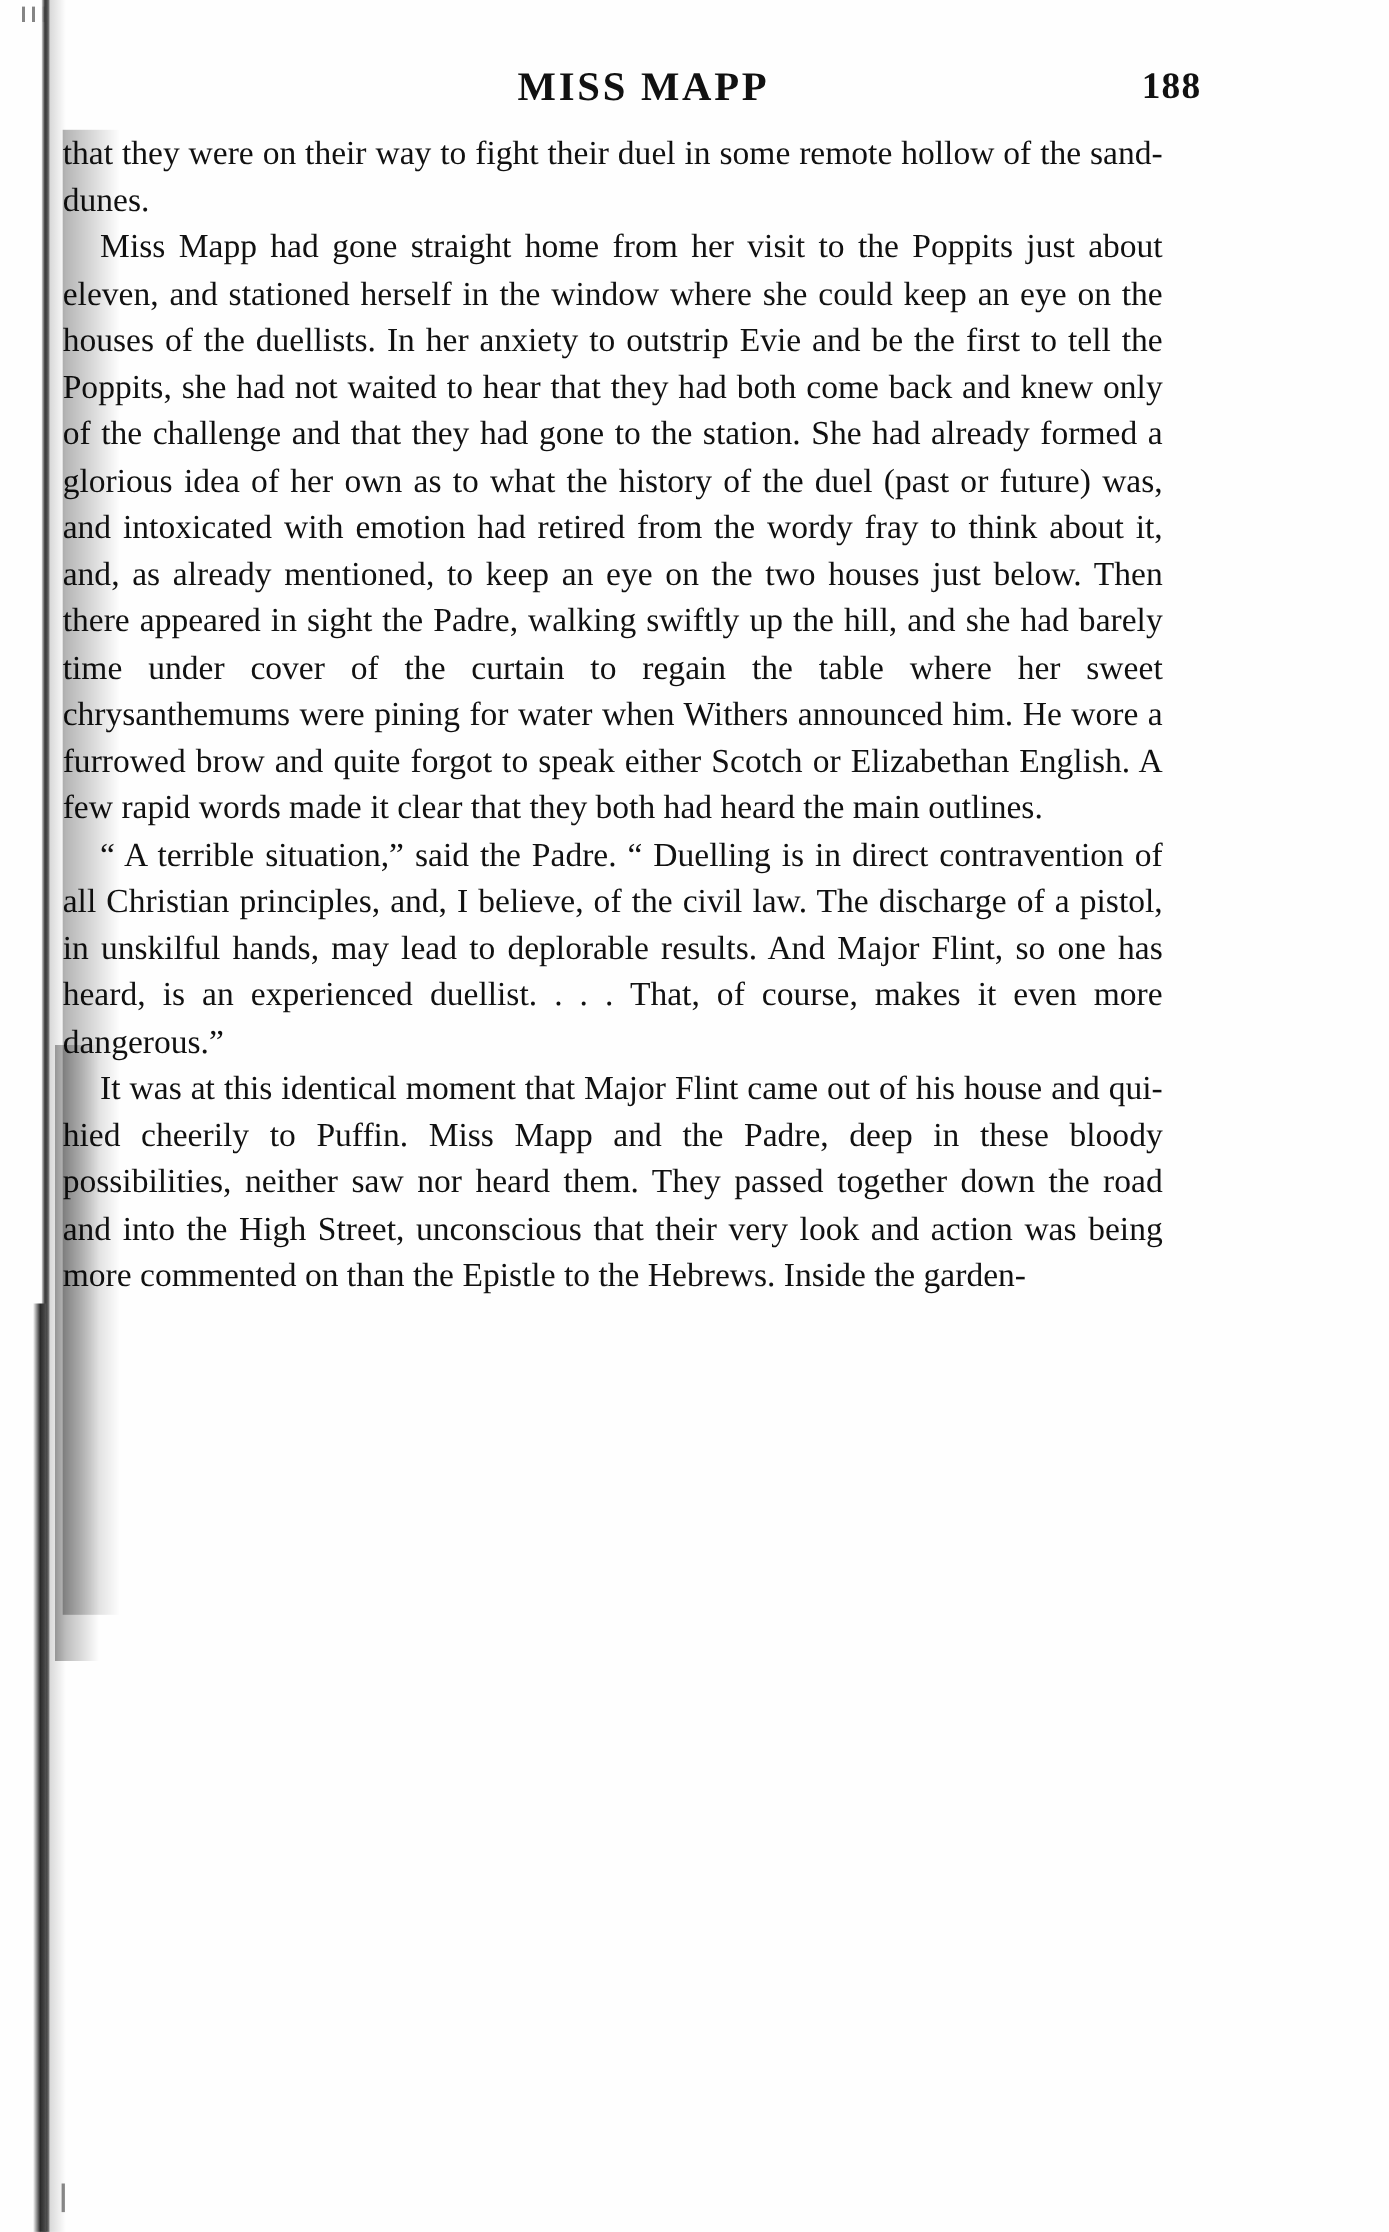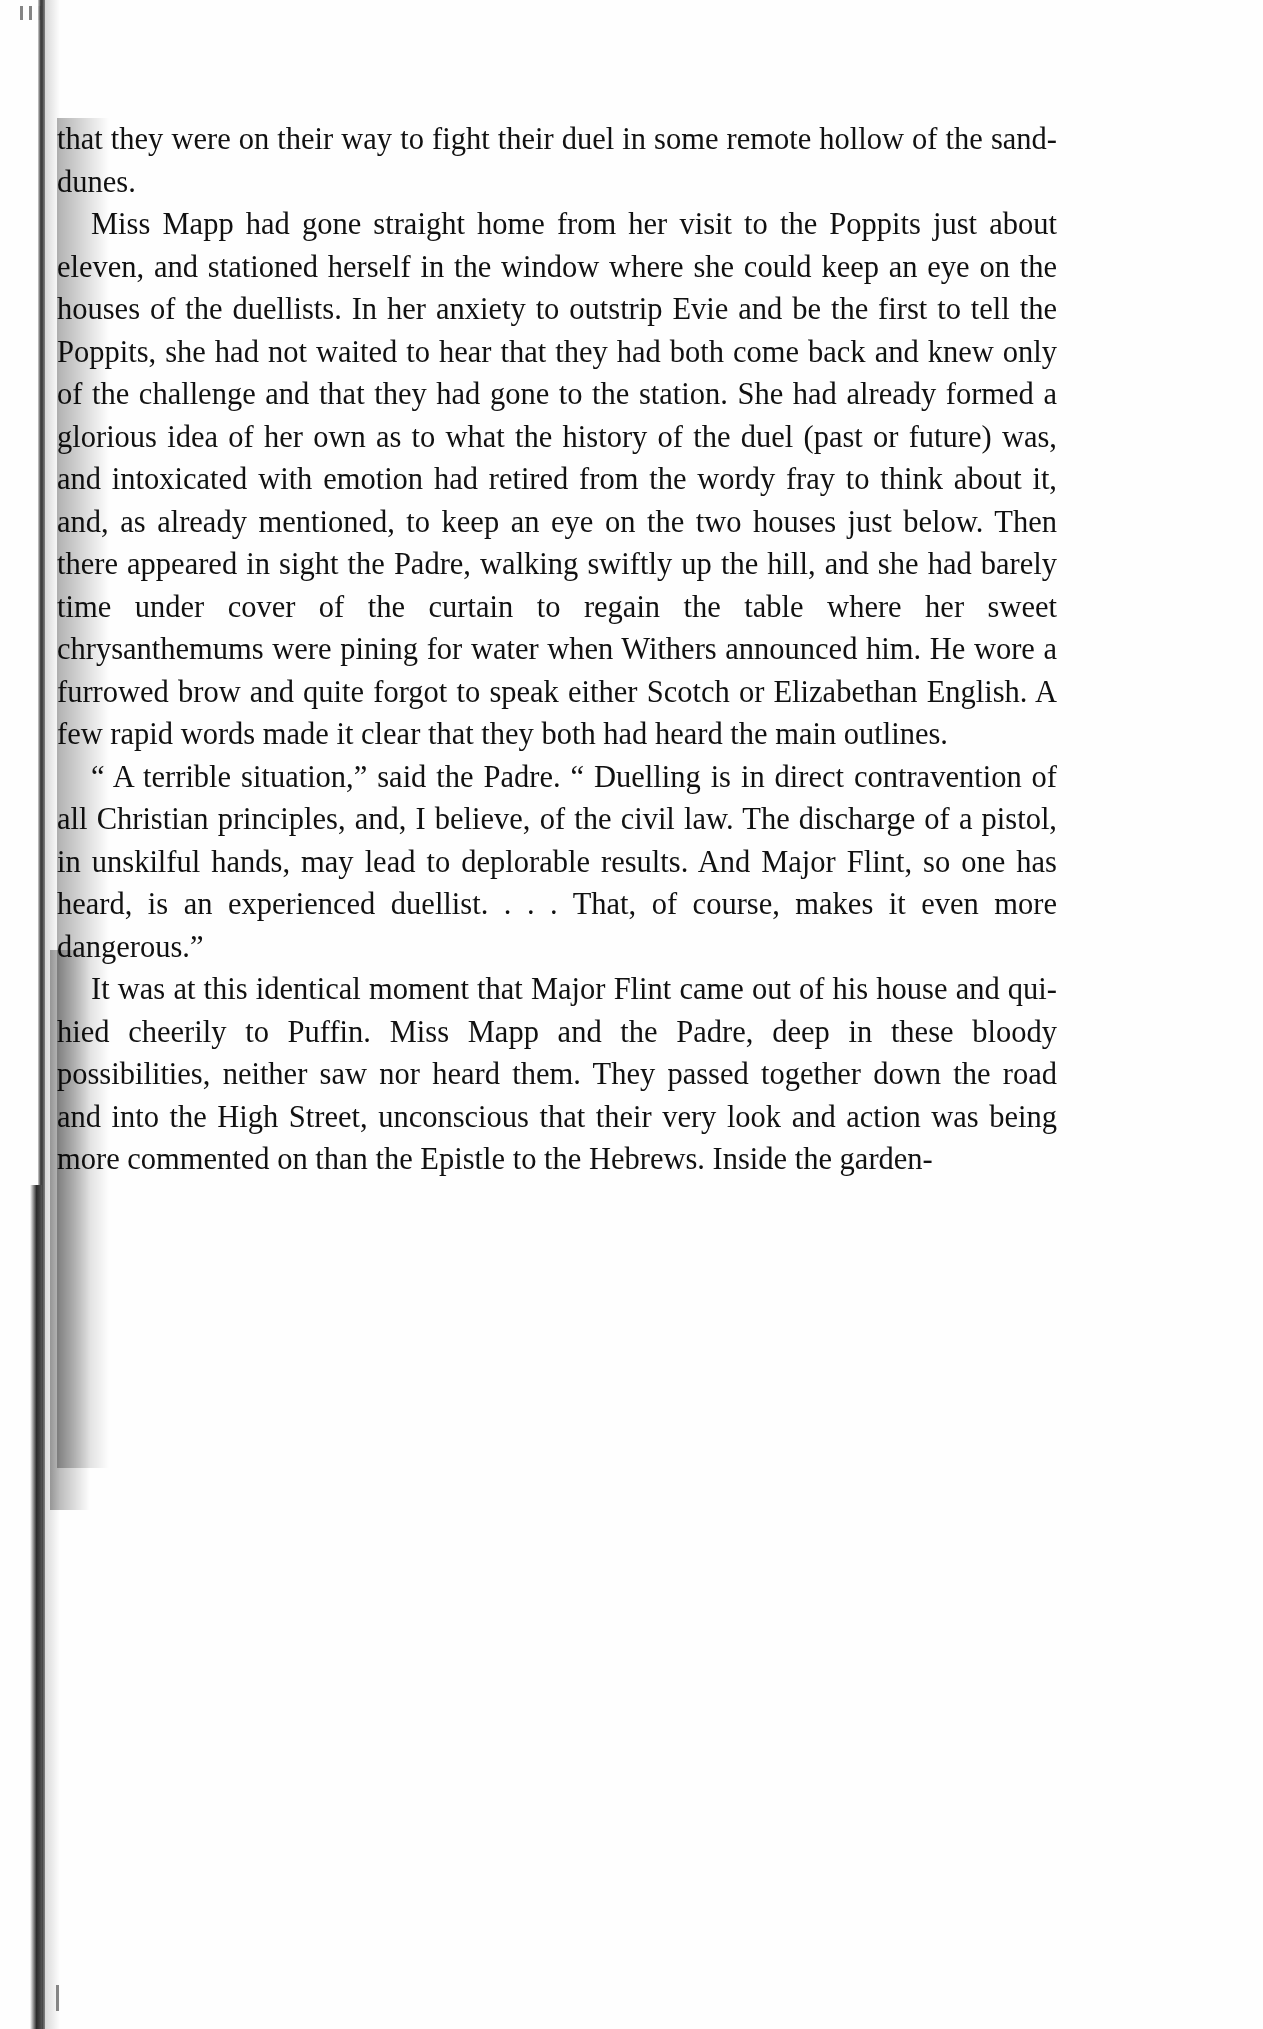--- a/index.html
+++ b/index.html
@@ -147,20 +147,24 @@
 <body>
 
 <div class="page">
 
   <div class="scan-top-marks"></div>
   <div class="scan-left-edge"></div>
   <div class="scan-left-edge2"></div>
   <div class="scan-left-smudge"></div>
   <div class="scan-bottom-tick"></div>
 
+  <div class="header">
+    <div class="header-title">MISS MAPP</div>
+    <div class="header-pageno">188</div>
+  </div>
 
   <div class="body-text">
     <p class="para">that they were on their way to fight their duel in some remote hollow of the sand-dunes.</p>
     <p class="para indent">Miss Mapp had gone straight home from her visit to the Poppits just about eleven, and stationed herself in the window where she could keep an eye on the houses of the duellists.  In her anxiety to outstrip Evie and be the first to tell the Poppits, she had not waited to hear that they had both come back and knew only of the challenge and that they had gone to the station.  She had already formed a glorious idea of her own as to what the history of the duel (past or future) was, and intoxicated with emotion had retired from the wordy fray to think about it, and, as already mentioned, to keep an eye on the two houses just below.  Then there appeared in sight the Padre, walking swiftly up the hill, and she had barely time under cover of the curtain to regain the table where her sweet chrysanthemums were pining for water when Withers announced him.  He wore a furrowed brow and quite forgot to speak either Scotch or Elizabethan English.  A few rapid words made it clear that they both had heard the main outlines.</p>
     <p class="para indent">“ A terrible situation,” said the Padre.  “ Duelling is in direct contravention of all Christian principles, and, I believe, of the civil law.  The discharge of a pistol, in unskilful hands, may lead to deplorable results.  And Major Flint, so one has heard, is an experienced duellist. . . . That, of course, makes it even more dangerous.”</p>
     <p class="para indent">It was at this identical moment that Major Flint came out of his house and qui-hied cheerily to Puffin.  Miss Mapp and the Padre, deep in these bloody possibilities, neither saw nor heard them.  They passed together down the road and into the High Street, unconscious that their very look and action was being more commented on than the Epistle to the Hebrews.  Inside the garden-</p>
   </div>
 
   <div class="gutter-ink"></div>
   <div class="gutter-ink2"></div>

